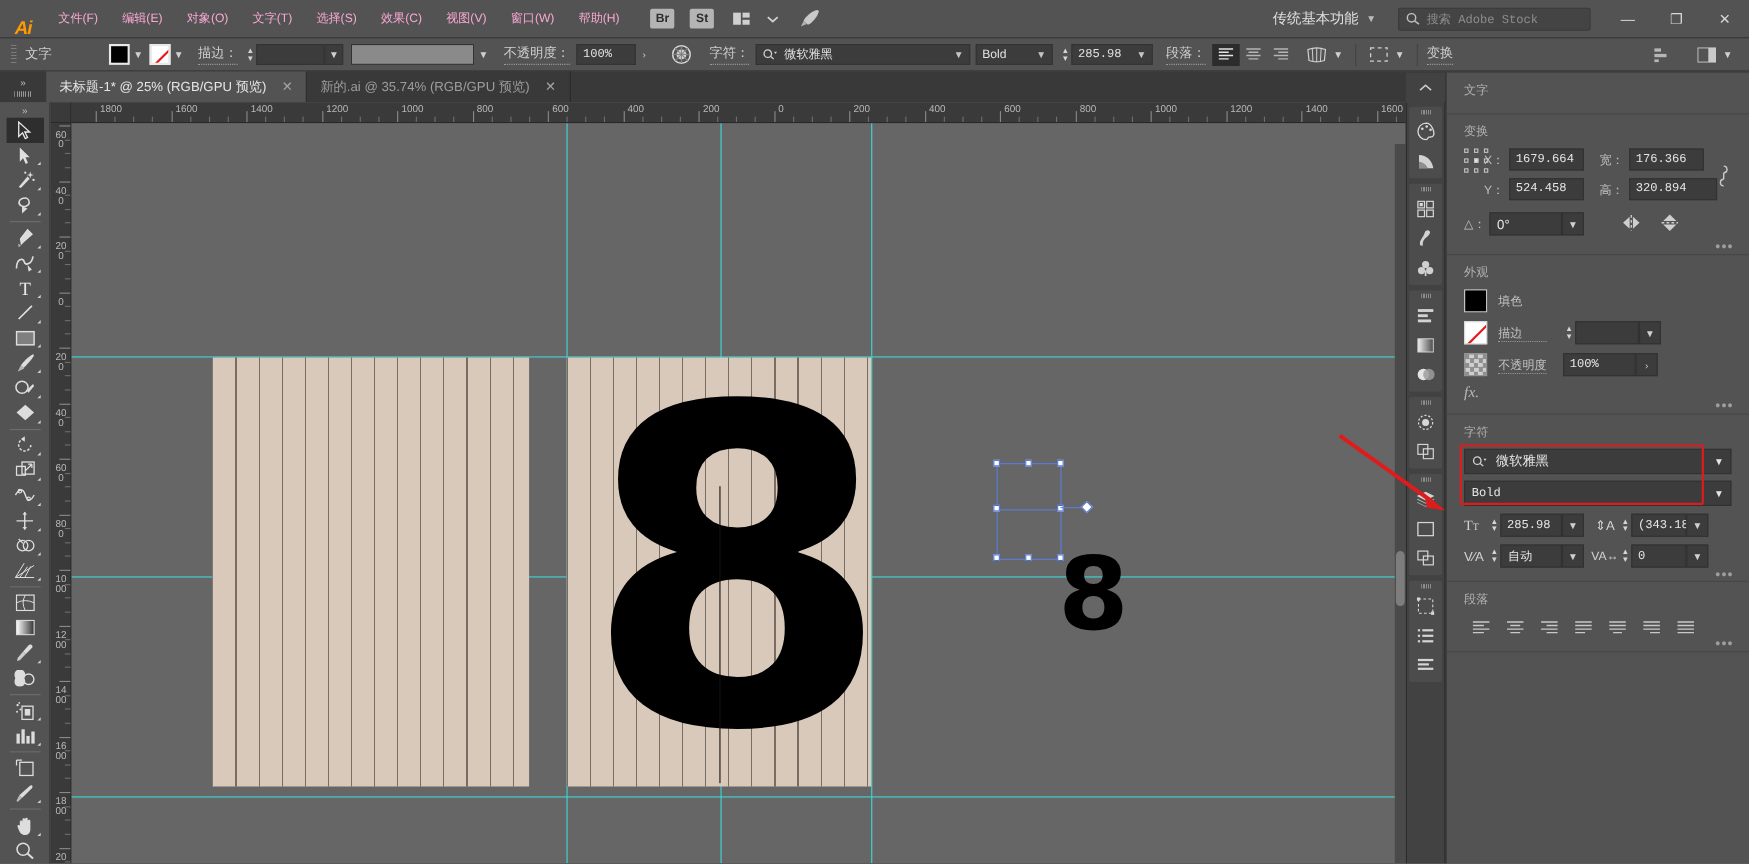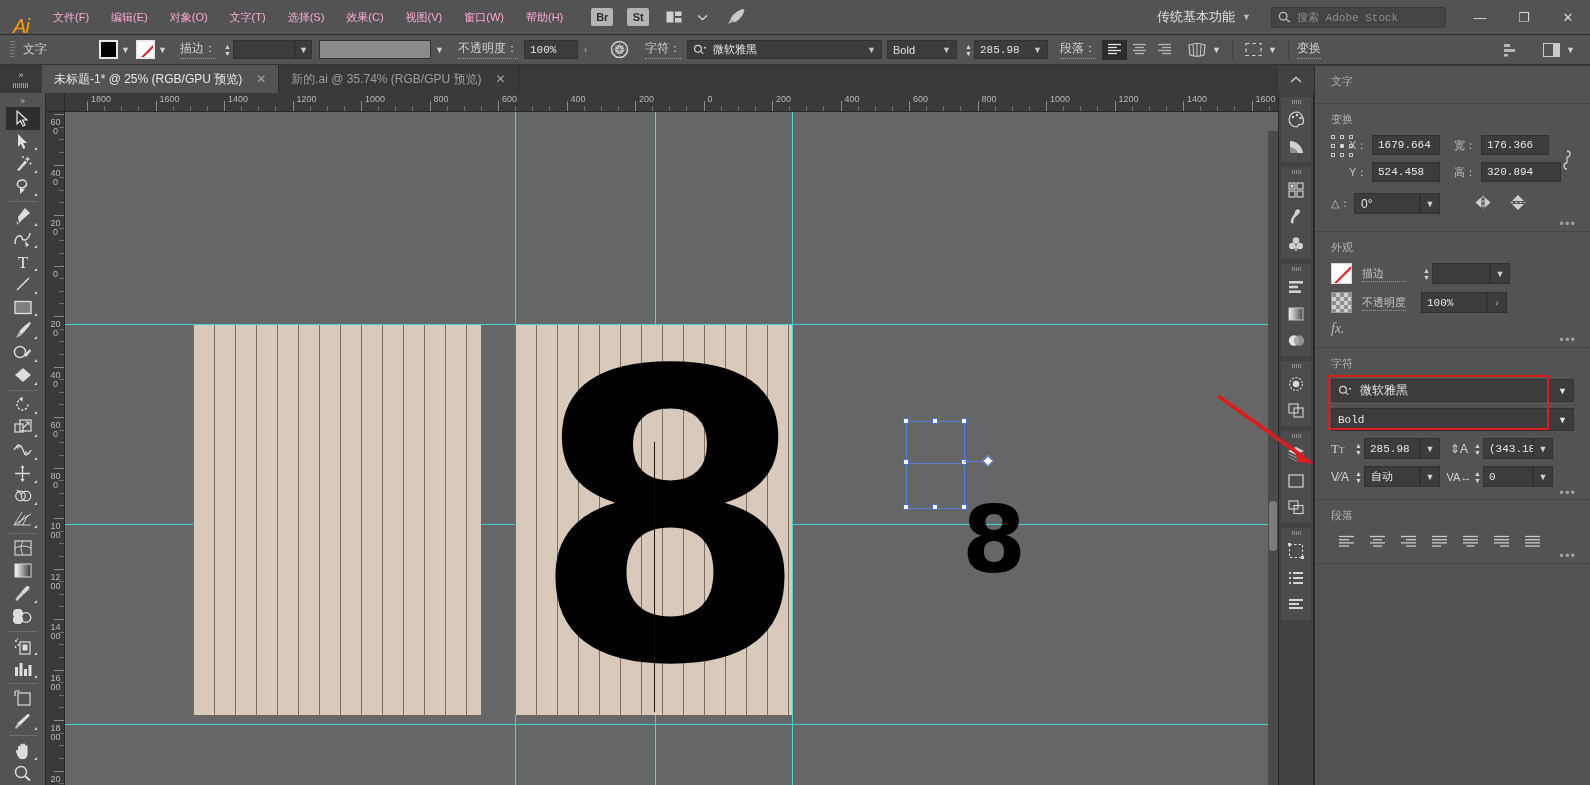--- a/index.html
+++ b/index.html
@@ -13,21 +13,21 @@
   .app { position:relative; width:1590px; height:785px; }
 
   
   .menubar {
     position:absolute; top:0; left:0; width:1590px; height:35px;
     background:#535353; display:flex; align-items:center;
     border-bottom:1px solid #2b2b2b;
   }
   .ai-logo {
     width:42px; height:35px; display:flex; align-items:center; justify-content:center;
-    color:#ff9a00; font-weight:normal; font-size:20px; font-style:italic;
+    color:#ff9a00; font-weight:bold; font-size:17px; font-style:italic;
     letter-spacing:-1px;
     margin-top:18px;
   }
   .menu-item {
     padding:0 11px; height:35px; line-height:35px; font-size:11px; color:#f9a8d4;
     cursor:default; white-space:nowrap;
   }
   .mb-sep { width:14px; }
   .mb-icon {
     width:22px; height:18px; margin:0 3px; display:flex;
@@ -1106,20 +1106,24 @@
             <line x1="0.5" y1="8.5" x2="15.5" y2="8.5" stroke="#cfcfcf" stroke-width="1.2" stroke-dasharray="2.5 2"></line>
           </svg>
         </div>
       </div>
       <div class="dots" style="bottom:3px">•••</div>
     </div>
 
     <div class="psec">
       <div class="psec-title">外观</div>
       <div class="appearance-row">
+        <div class="ap-sw ap-fill"></div>
+        <span class="plabel">填色</span>
+      </div>
+      <div class="appearance-row">
         <div class="ap-sw ap-stroke"></div>
         <span class="plabel dotted" style="width:44px">描边</span>
         <div class="stepper" style="height:21px;margin-left:10px">
             <span>▲</span>
             <span>▼</span>
           </div>
         <div class="pinput" style="width:58px;height:21px"></div>
         <div class="mini-chev" style="background:#3c3c3c;border:1px solid #313131;height:21px;width:20px">▼</div>
       </div>
       <div class="appearance-row">

